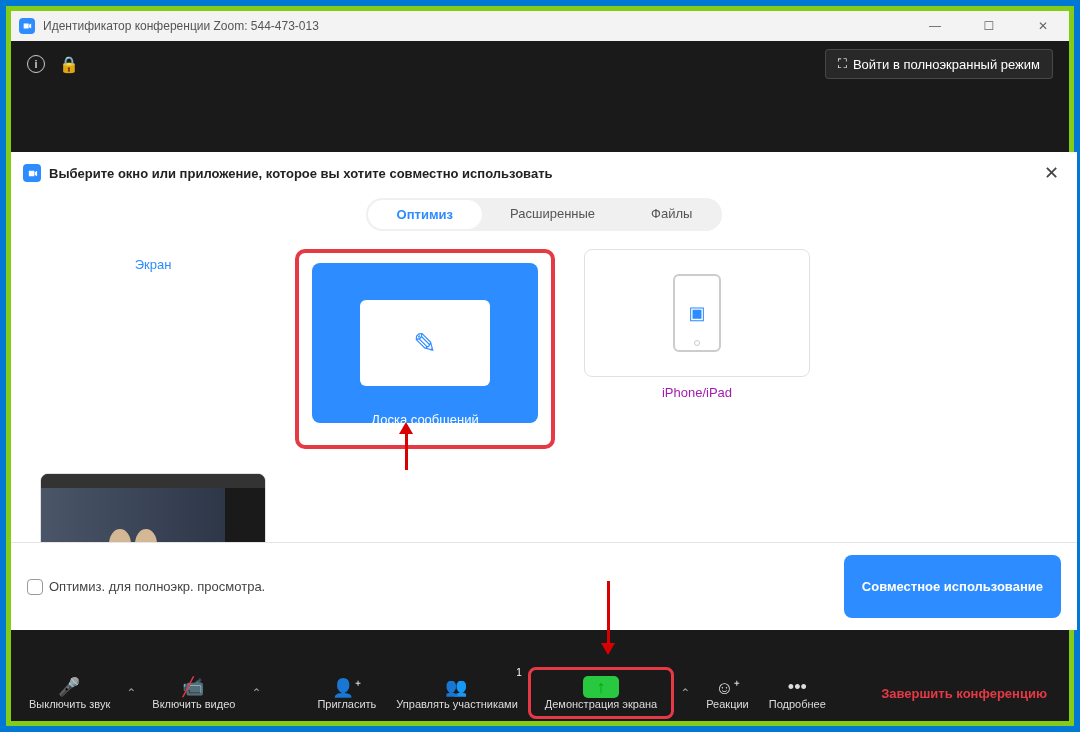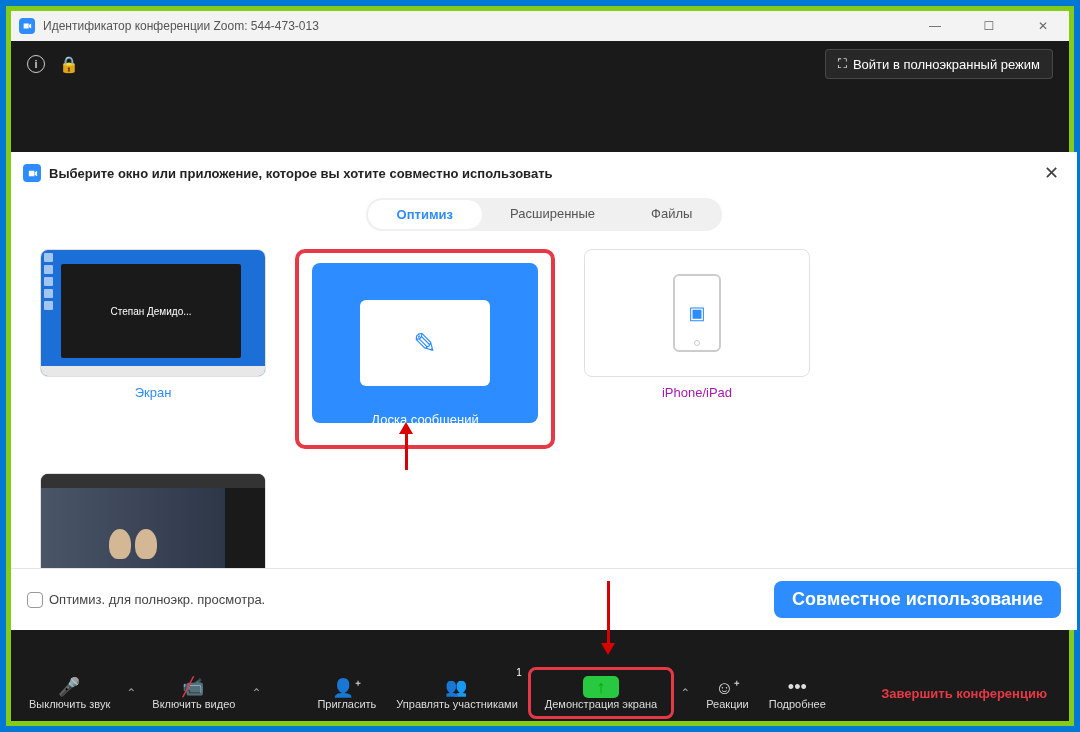--- a/index.html
+++ b/index.html
@@ -49,21 +49,21 @@
   .browser-thumb { width: 100%; height: 100%; background: #222; position: relative; overflow: hidden; }
   .browser-thumb .bar { height: 14px; background: #333; }
   .browser-thumb .content { display: flex; height: calc(100% - 14px); }
   .browser-thumb .photo { flex: 1; background: linear-gradient(90deg, #4a5568, #2d3748); display: flex; align-items: center; justify-content: center; gap: 4px; }
   .browser-thumb .head { width: 22px; height: 30px; background: #d4b896; border-radius: 50% 50% 40% 40%; }
   .browser-thumb .side { width: 40px; background: #1a1a1a; }
   
   .dialog-footer { border-top: 1px solid #e5e5e5; padding: 12px 16px; display: flex; align-items: center; gap: 18px; }
   .chk { display: flex; align-items: center; gap: 6px; font-size: 13px; color: #444; cursor: pointer; }
   .chk .box { width: 16px; height: 16px; border: 1.5px solid #999; border-radius: 4px; }
-  .share-btn { margin-left: auto; background: #2d8cff; color: #fff; border: none; padding: 8px 18px; border-radius: 8px; font-size: 18px; font-weight: 600; cursor: pointer; }
+  .share-btn { margin-left: auto; background: #2d8cff; color: #fff; border: none; padding: 24px 18px; border-radius: 8px; font-size: 13px; font-weight: 600; cursor: pointer; }
   
   .arrow { position: absolute; color: #d80000; font-weight: bold; display: flex; flex-direction: column; align-items: center; pointer-events: none; }
   .arrow .shaft { width: 3px; background: #d80000; }
   .arrow .head { width: 0; height: 0; border-left: 7px solid transparent; border-right: 7px solid transparent; }
   .arrow.up .head { border-bottom: 12px solid #d80000; }
   .arrow.down .head { border-top: 12px solid #d80000; }
   
   .bottombar { position: absolute; bottom: 0; left: 0; right: 0; height: 56px; background: #1a1a1a; display: flex; align-items: center; padding: 0 8px; color: #fff; }
   .ctrl { display: flex; flex-direction: column; align-items: center; justify-content: center; padding: 0 10px; height: 100%; font-size: 11px; color: #ddd; cursor: pointer; position: relative; }
   .ctrl .ico { font-size: 18px; height: 22px; display: flex; align-items: center; }
@@ -119,33 +119,20 @@
         <div class="tabs-wrap">
           <div class="tab active">Оптимиз</div>
           <div class="tab">Расширенные</div>
           <div class="tab">Файлы</div>
         </div>
       </div>
 
       <div class="grid-area">
 
         <div class="card">
-          <div class="thumb">
-            <div class="screen-thumb">
-              <div class="icons">
-                  <div></div>
-                  <div></div>
-                  <div></div>
-                  <div></div>
-                  <div></div>
-                </div>
-              <div class="mini-win">Степан  Демидо...</div>
-              <div class="taskbar"></div>
-            </div>
-          </div>
           <div class="label">Экран</div>
         </div>
 
         <div class="card selected selected-wrap" style="position:relative;">
           <div class="thumb" style="height:160px;">
             <div class="inner-white">
               <span class="pen-icon">✎</span>
             </div>
           </div>
           <div class="label">Доска сообщений</div>

